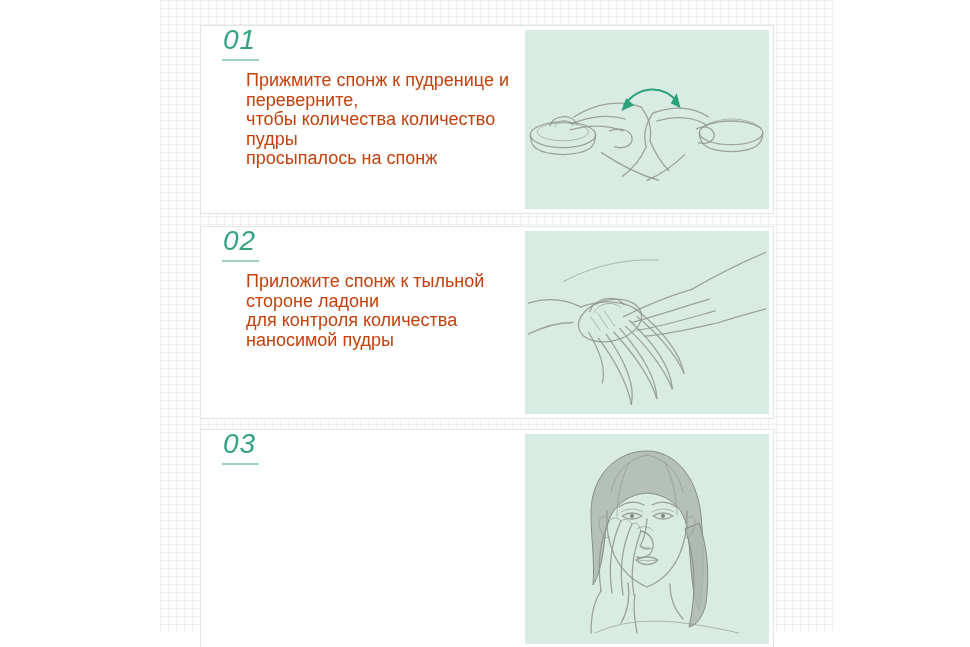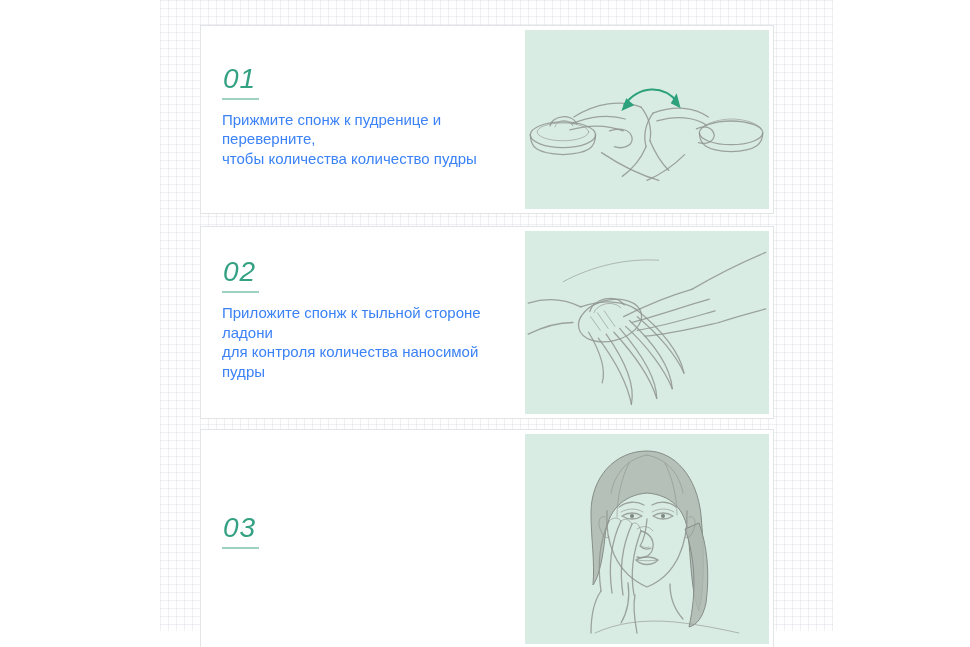--- a/index.html
+++ b/index.html
@@ -16,29 +16,29 @@
     background-size:8px 8px;
   }
   .step-card{
     position:absolute;left:200px;width:574px;box-sizing:border-box;
     background:#ffffff;border:1px solid #e3e4e6;display:flex;align-items:stretch;
   }
   .card-1{top:25px;height:189px;}
   .card-2{top:226px;height:193px;}
   .card-3{top:429px;height:220px;}
   .card-text{
-    flex:1;display:flex;flex-direction:column;justify-content:center;
+    flex:1;display:flex;flex-direction:column;justify-content:flex-start;
     padding:0 6px 6px 21px;box-sizing:border-box;
   }
   .step-number{
     font-size:28px;font-style:italic;color:#35a183;letter-spacing:1px;
     width:max-content;padding:0 3px 5px 1px;border-bottom:2px solid #9fd3c0;
     margin:0 0 10px 0;line-height:1;
   }
-  .step-desc{font-size:15px;line-height:19.5px;color:#3b82f6;}
+  .step-desc{font-size:18px;line-height:19.5px;color:#c2410c;margin-left:24px;}
   .illus{
     width:244px;flex-shrink:0;margin:4px;background:#d9ece3;overflow:hidden;
   }
   .illus svg{display:block;width:100%;height:100%;}
   .sketch{stroke:#8f958f;stroke-width:1.3;fill:none;stroke-linecap:round;stroke-linejoin:round;stroke-opacity:.85;}
   .sketch-thin{stroke:#8f958f;stroke-width:.9;fill:none;stroke-linecap:round;stroke-opacity:.7;}
   .arrow-stroke{stroke:#2ca17c;stroke-width:2;fill:none;stroke-linecap:round;}
   .arrow-fill{fill:#2ca17c;stroke:none;}
   .hair-fill{fill:#aeb8b1;fill-opacity:.85;stroke:#858d87;stroke-width:1;}
 </style>
@@ -48,20 +48,21 @@
 <div class="screen">
 
   <div class="grid-backdrop"></div>
 
   <div class="step-card card-1">
     <div class="card-text">
       <div class="step-number">01</div>
       <div class="step-desc">
         <div>Прижмите спонж к пудренице и переверните,</div>
         <div>чтобы количества количество пудры</div>
+        <div>просыпалось на спонж</div>
       </div>
     </div>
     <div class="illus">
       <svg viewBox="0 0 244 181" preserveAspectRatio="xMidYMid meet">
         <g>
           <ellipse class="sketch" cx="37" cy="106" rx="33" ry="13"></ellipse>
           <path class="sketch" d="M4,106 C4,118 10,125 37,126 C64,125 70,118 70,106"></path>
           <ellipse class="sketch-thin" cx="37" cy="103" rx="26" ry="9"></ellipse>
           <path class="sketch" d="M24,97 C26,86 46,84 51,95"></path>
           <path class="sketch-thin" d="M29,98 C31,90 43,89 47,97"></path>

